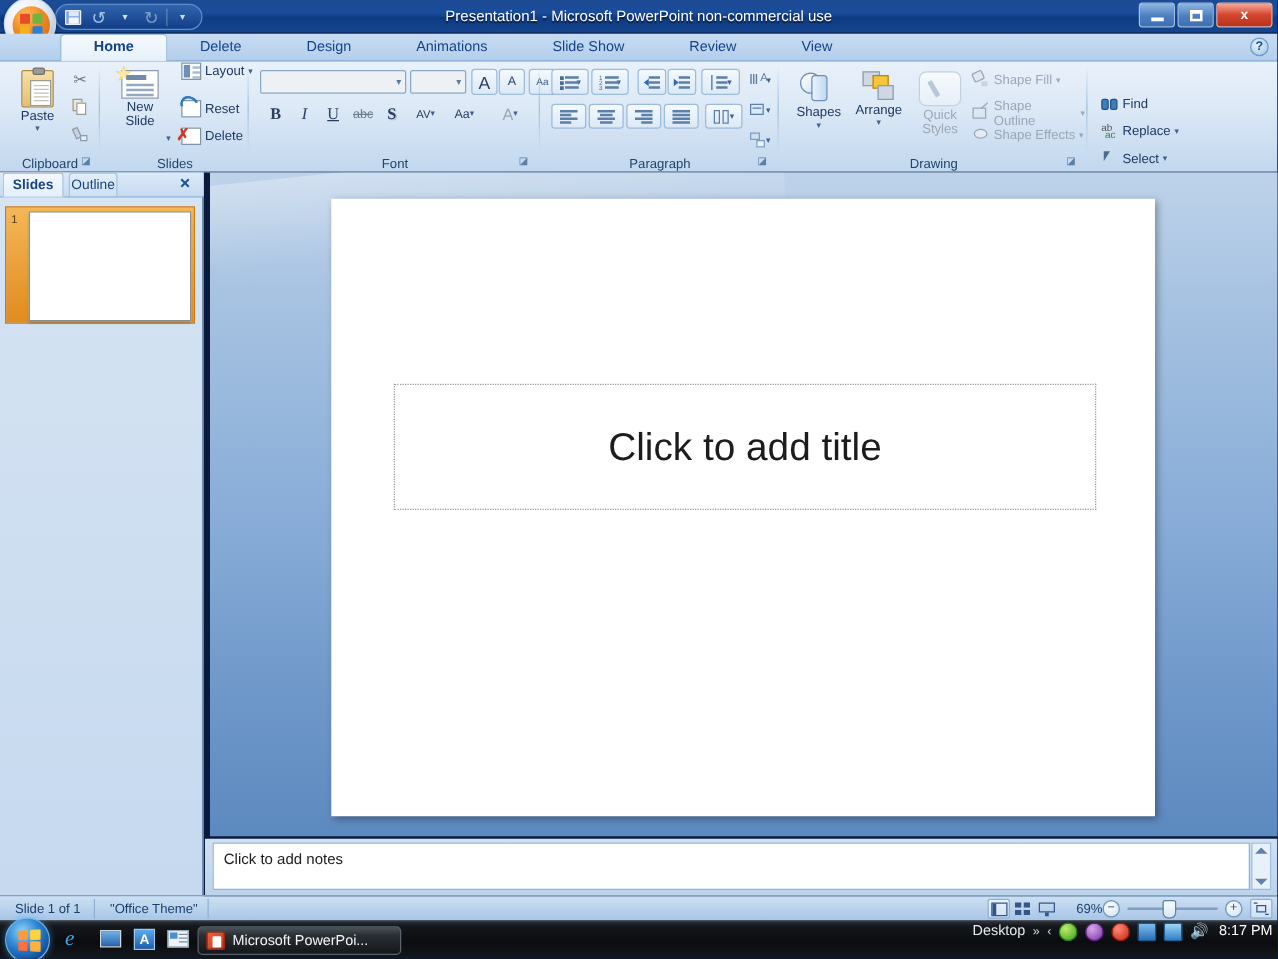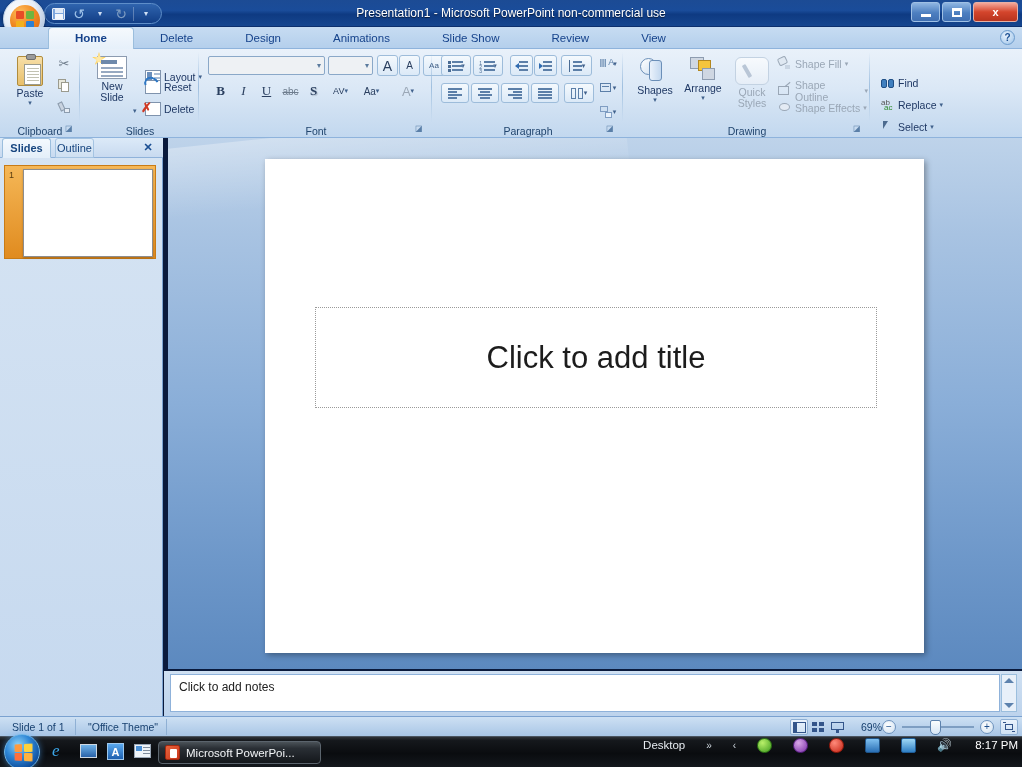--- a/index.html
+++ b/index.html
@@ -244,21 +244,21 @@
   .qlaunch { position:absolute; left:52px; top:5px; display:flex; gap:7px; align-items:center; }
   .ql { width:20px;height:20px; cursor:pointer; position:relative; }
   .taskbtn { position:absolute; left:158px; top:4px; width:163px; height:23px;
      background:linear-gradient(to bottom,#4b5258 0%,#2a2f35 30%,#14171b 100%);
      border:1px solid #5b646d; border-radius:4px; display:flex; align-items:center; gap:6px;
      padding-left:6px; color:#f2f4f6; font-size:11.5px; cursor:pointer;}
   .pptico { width:15px;height:15px;border-radius:2px;
      background:linear-gradient(135deg,#e8643c,#c8351a); border:1px solid #a3280f; position:relative;}
   .pptico:after{content:"";position:absolute;left:4px;top:3px;width:7px;height:9px;
      background:#fff;border-radius:1px;}
-  .tray { position:absolute; right:4px; top:0; height:16px; display:flex; align-items:center; gap:21px;
+  .tray { position:absolute; right:4px; top:0; height:16px; display:flex; align-items:center; gap:6px;
      color:#e6ebf0; font-size:11.5px;}
   .tray .desk { color:#e6ebf0; }
   .tray .chev { color:#cfd7de; font-size:10px; }
   .trayico { width:15px;height:15px;border-radius:50%; position:relative; }
   .clock { color:#ffffff; font-size:11.5px; padding-left:2px; }
 </style>
 </head>
 <body>
 
 <div class="app">
@@ -356,21 +356,21 @@
         <span class="ic slide-ic">
           <span class="star-ic"></span>
             <span class="hd"></span>
             <span class="ln"></span>
         </span>
         <span class="cap">New</span>
         <span class="cap" style="margin-top:0;">Slide</span>
       </div>
       <span class="caret" style="position:absolute;left:52px;top:58px;">▾</span>
 
-      <div class="smallbtn" style="left:62px;top:20px;justify-content:center;">
+      <div class="smallbtn" style="left:62px;top:0;justify-content:center;">
         <span class="ic layout-ic"></span>
         <span>Layout</span>
         <span class="caret">▾</span>
       </div>
       <div class="smallbtn" style="left:62px;top:30px;">
         <span class="ic reset-ic"></span>
         <span>Reset</span>
       </div>
       <div class="smallbtn" style="left:62px;top:52px;">
         <span class="ic del-ic"></span>

